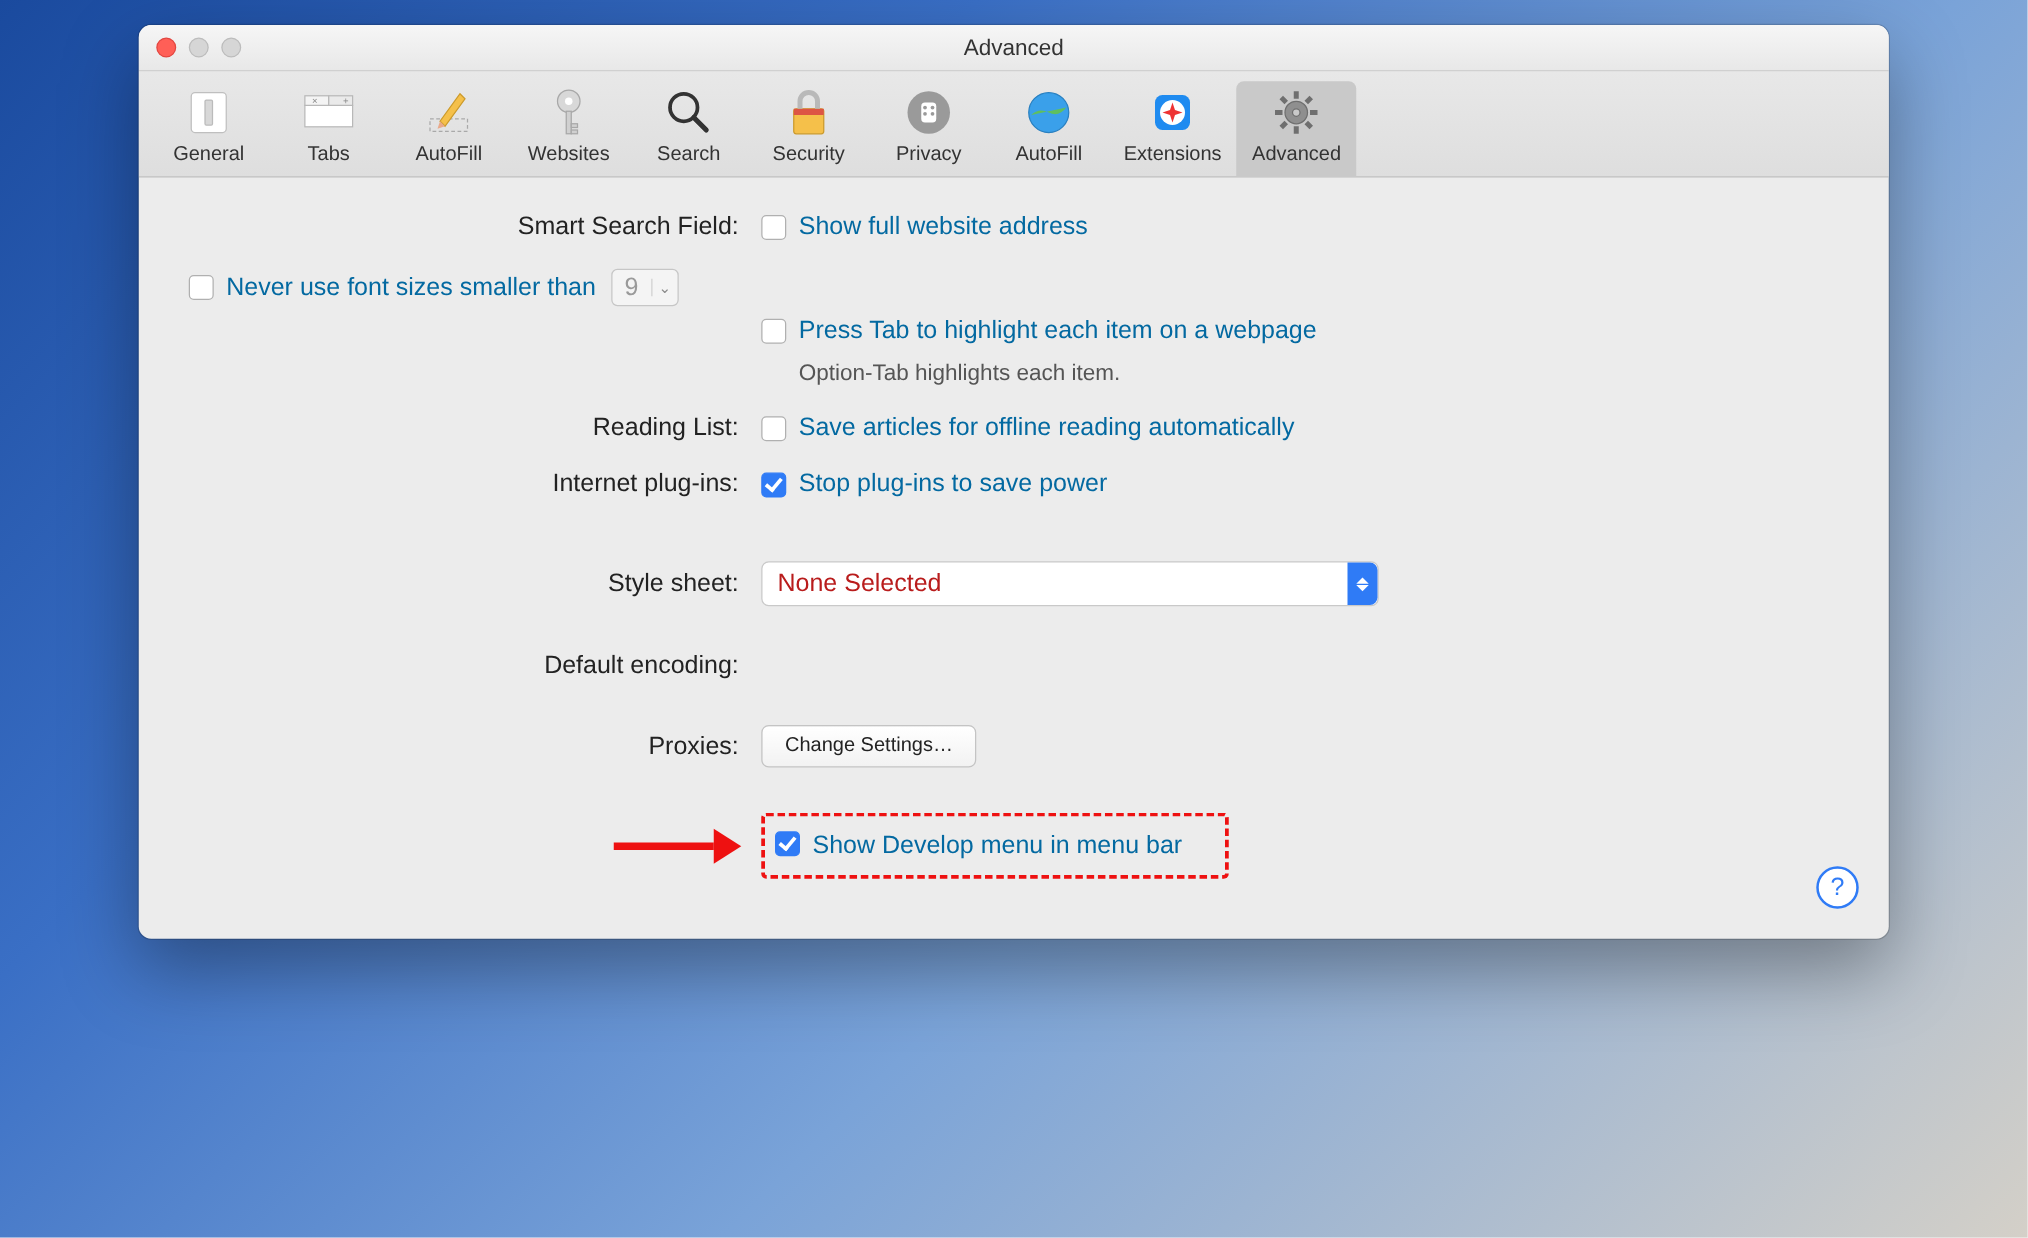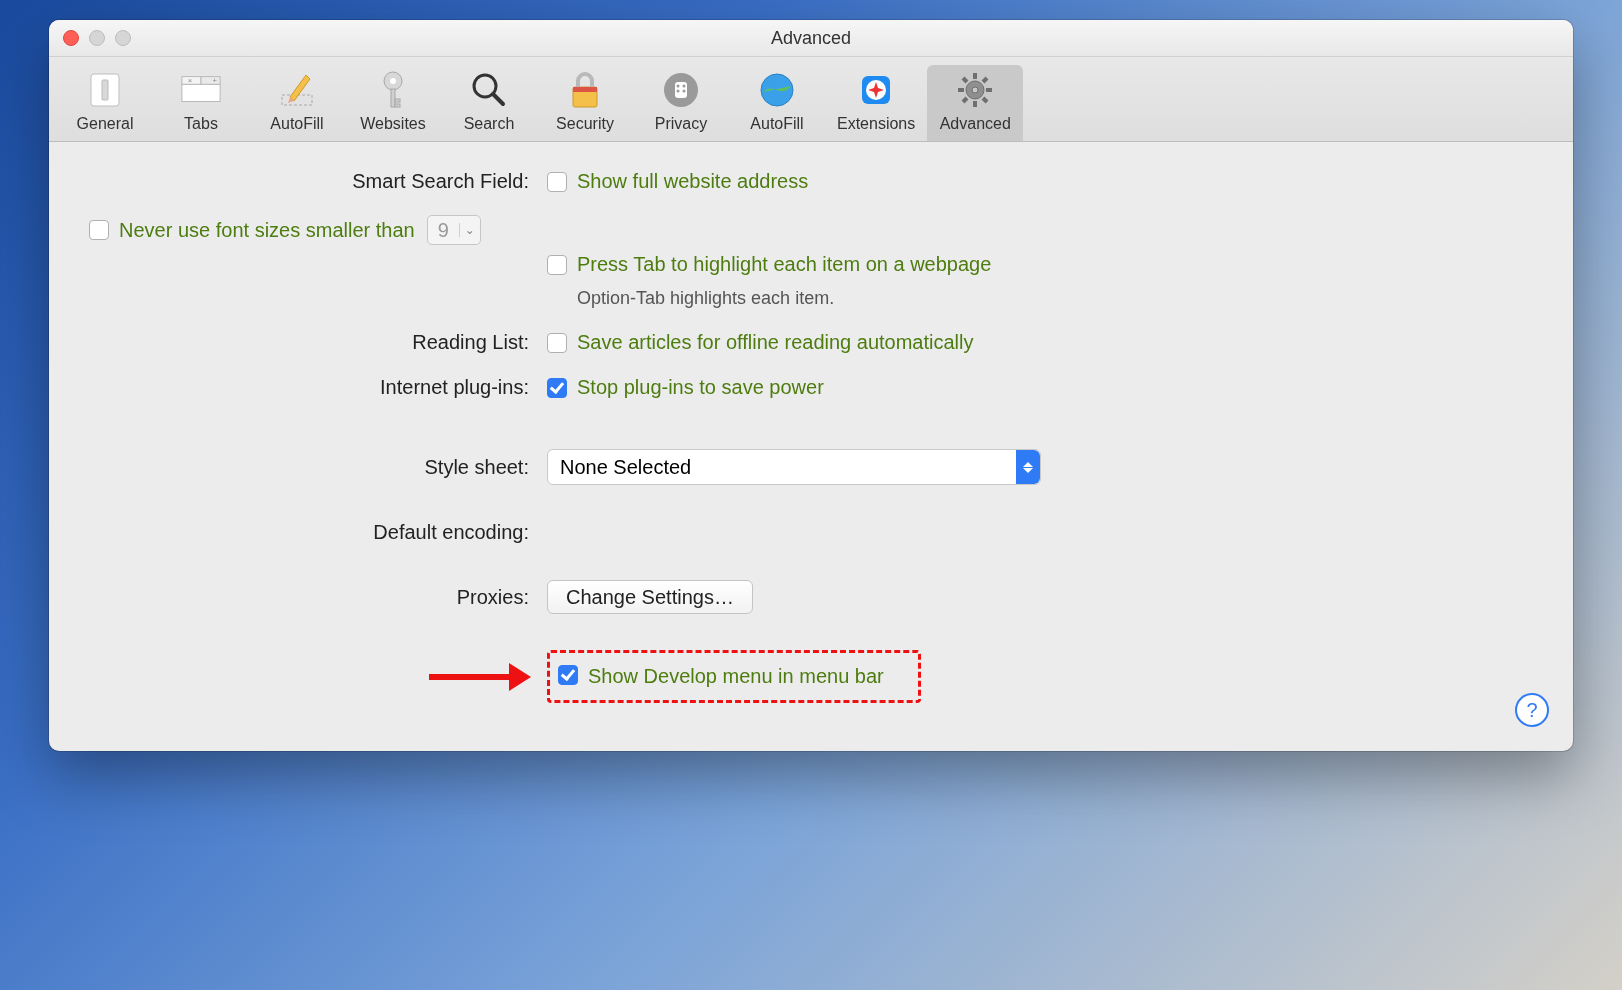--- a/index.html
+++ b/index.html
@@ -3,21 +3,21 @@
 <meta charset="utf-8">
 <style>
   html,body{margin:0;padding:0;height:100%;font-family:-apple-system,"Helvetica Neue",Helvetica,Arial,sans-serif;}
   body{
     background:linear-gradient(135deg,#1a4a9e 0%,#3a6fc5 30%,#7aa3d8 60%,#d4d0c8 100%);
     display:flex;align-items:flex-start;justify-content:center;
     padding:20px 20px 80px 20px;box-sizing:border-box;
     font-size:20px;
   }
   .window{
-    width:1524px;background:#ececec;border-radius:10px;
+    width:1400px;background:#ececec;border-radius:10px;
     box-shadow:0 25px 60px rgba(0,0,0,.35),0 0 0 1px rgba(0,0,0,.15);
     overflow:hidden;position:relative;
   }
   .titlebar{
     height:36px;display:flex;align-items:center;position:relative;
     background:linear-gradient(#f6f6f6,#e8e8e8);border-bottom:1px solid #d0d0d0;
   }
   .traffic{display:flex;gap:10px;padding-left:14px;}
   .tl{width:14px;height:14px;border-radius:50%;}
   .tl.red{background:#ff5f57;border:1px solid #e24640;}
@@ -42,45 +42,45 @@
   .field{display:flex;align-items:center;flex-wrap:wrap;}
   input[type=checkbox]{
     appearance:none;width:20px;height:20px;border:1px solid #b0b0b0;border-radius:4px;
     background:#fff;margin:0 10px 0 0;position:relative;flex-shrink:0;cursor:pointer;
   }
   input[type=checkbox]:checked{background:#2f7bf6;border-color:#2f7bf6;}
   input[type=checkbox]:checked::after{
     content:"";position:absolute;left:5px;top:1px;width:5px;height:10px;
     border:solid #fff;border-width:0 3px 3px 0;transform:rotate(40deg);
   }
-  .cbtext{color:#4d7c0f;}
+  .cbtext{color:#0369a1;}
   .hint{color:#555;font-size:18px;margin-left:30px;margin-top:4px;}
   .numbox{
     display:inline-flex;align-items:center;border:1px solid #c6c6c6;border-radius:5px;
     background:#f4f4f4;margin-left:12px;color:#9a9a9a;height:28px;
   }
   .numbox .val{padding:0 10px;}
   .numbox .arrw{width:20px;text-align:center;border-left:1px solid #d0d0d0;font-size:12px;color:#888;}
   .select{
     display:flex;align-items:center;justify-content:space-between;
     width:480px;height:34px;background:#fff;border:1px solid #c9c9c9;border-radius:6px;
-    padding:0 0 0 12px;color:#000000;box-shadow:inset 0 1px 0 rgba(255,255,255,.6);cursor:default;
+    padding:0 0 0 12px;color:#b91c1c;box-shadow:inset 0 1px 0 rgba(255,255,255,.6);cursor:default;
   }
   .select .caps{
     width:24px;height:34px;background:#2f7bf6;border-radius:0 6px 6px 0;
     display:flex;flex-direction:column;align-items:center;justify-content:center;gap:1px;
   }
   .select .caps::before,.select .caps::after{
     content:"";width:0;height:0;border-left:5px solid transparent;border-right:5px solid transparent;
   }
   .select .caps::before{border-bottom:5px solid #fff;}
   .select .caps::after{border-top:5px solid #fff;}
   .btn{
     height:32px;padding:0 18px;background:linear-gradient(#ffffff,#f2f2f2);
-    border:1px solid #c4c4c4;border-radius:6px;color:#222;font-size:20px;cursor:default;
+    border:1px solid #c4c4c4;border-radius:6px;color:#222;font-size:16px;cursor:default;
     display:inline-flex;align-items:center;
   }
   .highlight-box{
     border:3px dashed #e11;border-radius:4px;padding:12px 34px 12px 8px;
     display:inline-flex;align-items:flex-start;
   }
   .arrow{
     position:absolute;display:flex;align-items:center;color:#e11;
   }
   .arrow .shaft{width:80px;height:6px;background:#e11;}

